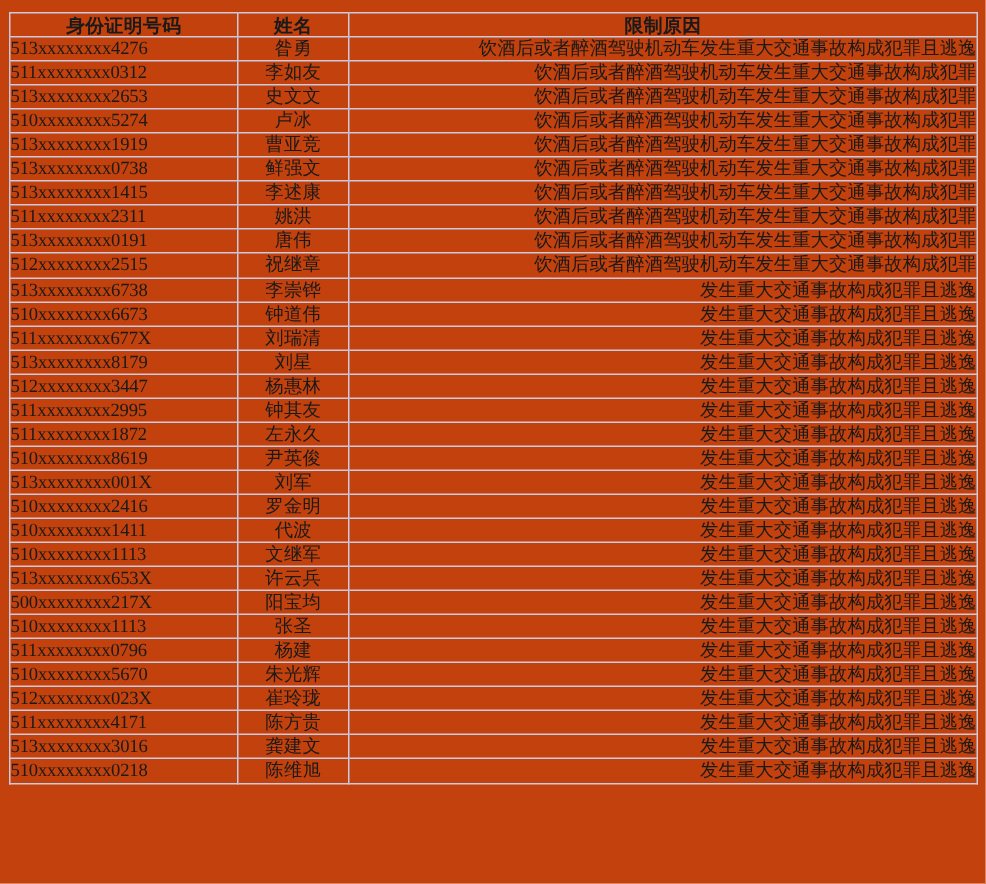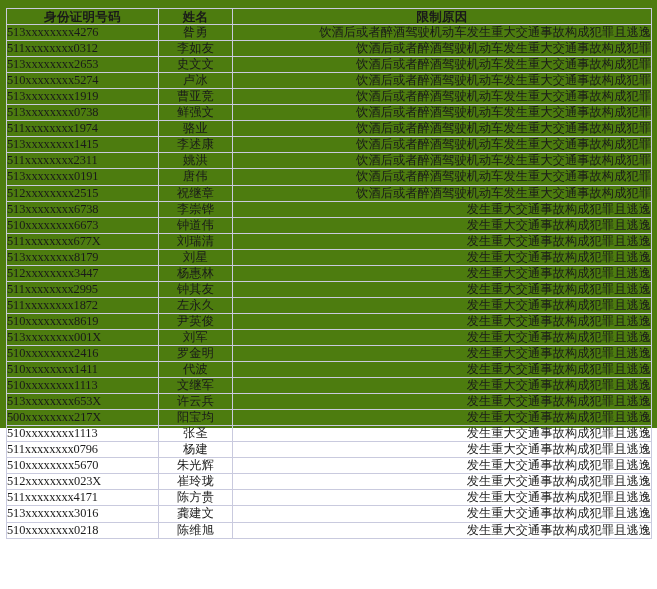--- a/index.html
+++ b/index.html
@@ -10,24 +10,24 @@
   body {
     width: 657px;
     height: 589px;
     overflow: hidden;
     font-family: "Liberation Sans", "DejaVu Sans", sans-serif;
     color: #1a1a1a;
   }
   .sheet {
     position: relative;
     width: 657px;
-    height: 428px;
+    height: 589px;
     box-sizing: border-box;
     padding: 8px 0 0 0;
-    background: #4d7c0f;
+    background: #c2410c;
   }
   table.grid {
     border-collapse: collapse;
     width: 645px;
     margin-left: 6px;
     table-layout: fixed;
   }
   table.grid td, table.grid th {
     border: 1px solid #c9cade;
     padding: 0;
@@ -111,25 +111,20 @@
           <td class="id">513xxxxxxxx1919</td>
           <td class="nm">曹亚竞</td>
           <td class="rs">饮酒后或者醉酒驾驶机动车发生重大交通事故构成犯罪</td>
         </tr>
         <tr>
           <td class="id">513xxxxxxxx0738</td>
           <td class="nm">鲜强文</td>
           <td class="rs">饮酒后或者醉酒驾驶机动车发生重大交通事故构成犯罪</td>
         </tr>
         <tr>
-          <td class="id">511xxxxxxxx1974</td>
-          <td class="nm">骆业</td>
-          <td class="rs">饮酒后或者醉酒驾驶机动车发生重大交通事故构成犯罪</td>
-        </tr>
-        <tr>
           <td class="id">513xxxxxxxx1415</td>
           <td class="nm">李述康</td>
           <td class="rs">饮酒后或者醉酒驾驶机动车发生重大交通事故构成犯罪</td>
         </tr>
         <tr>
           <td class="id">511xxxxxxxx2311</td>
           <td class="nm">姚洪</td>
           <td class="rs">饮酒后或者醉酒驾驶机动车发生重大交通事故构成犯罪</td>
         </tr>
         <tr>

